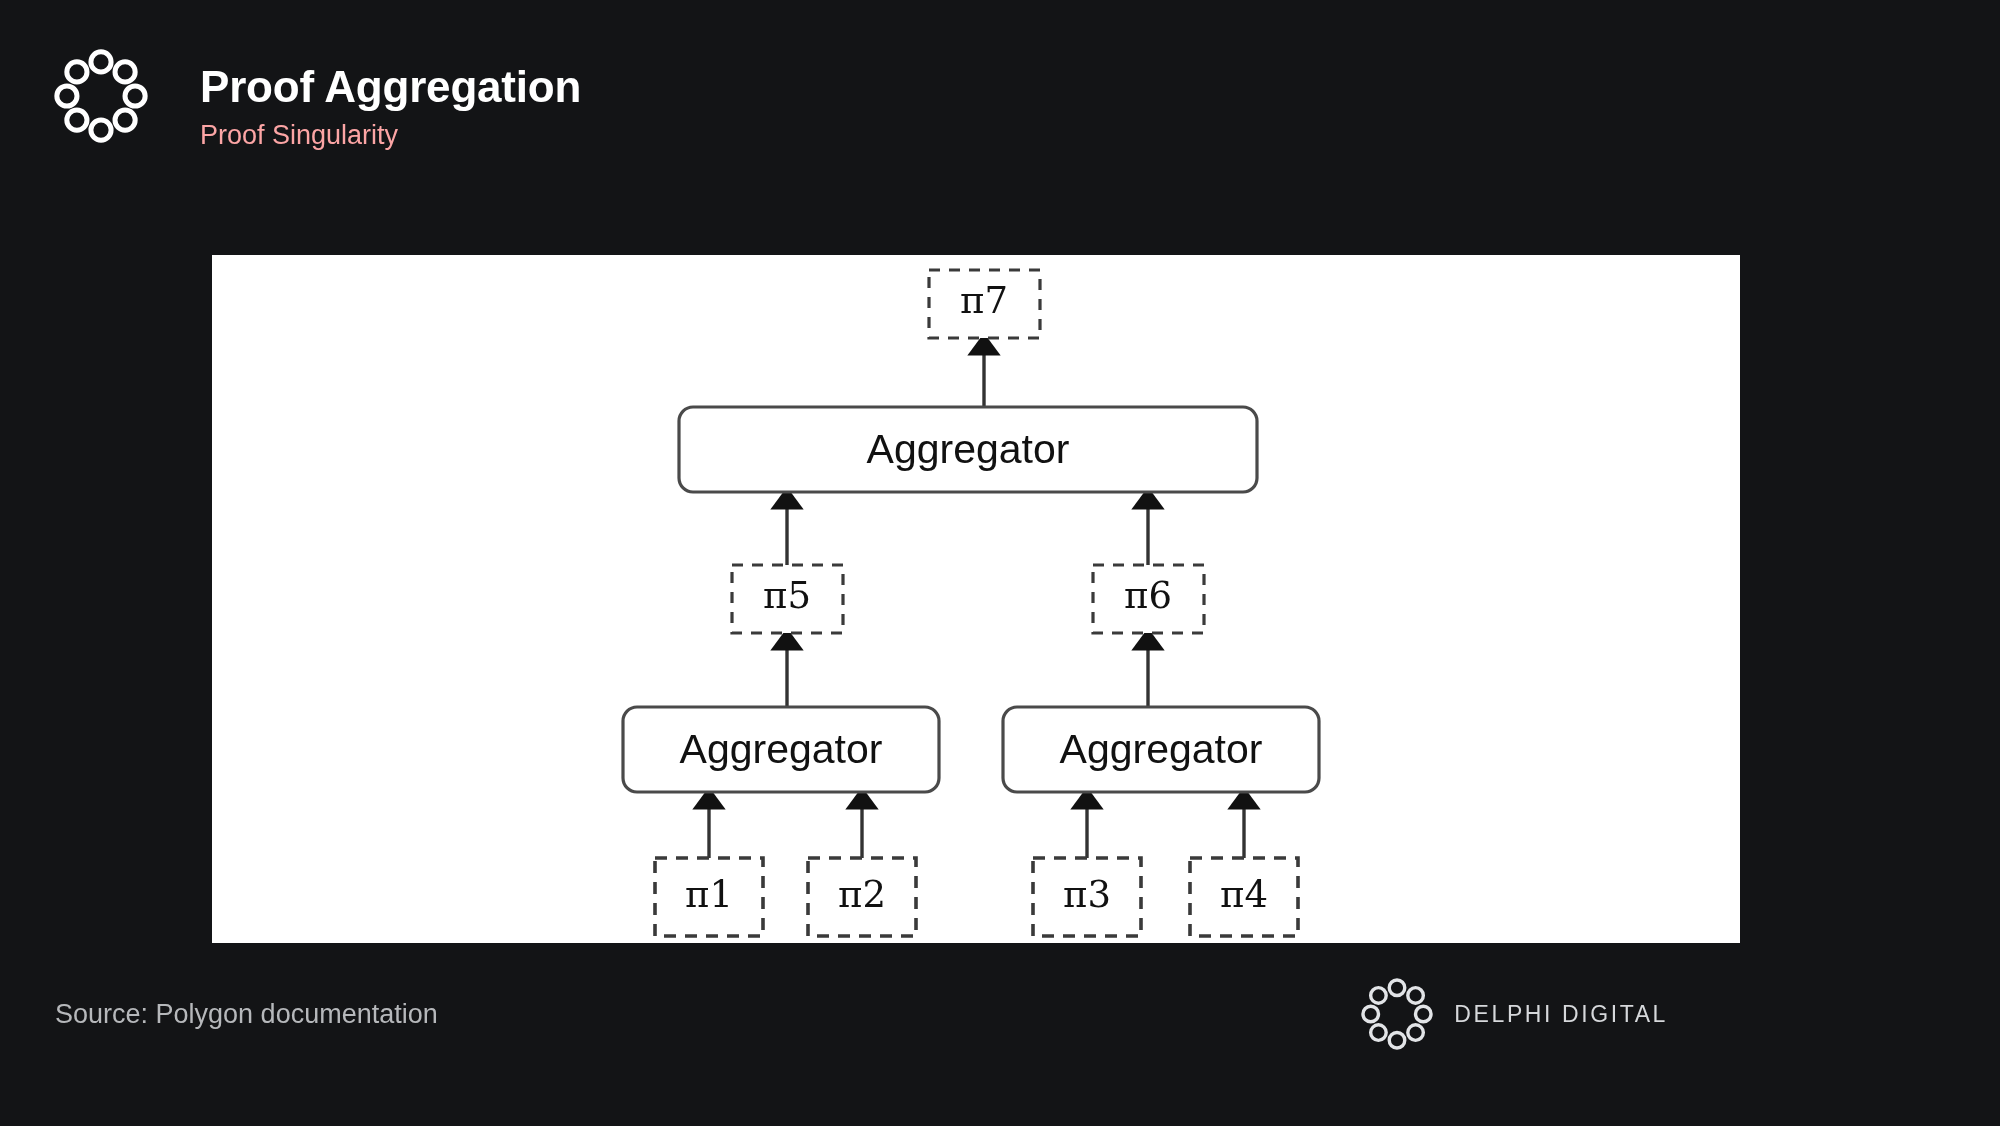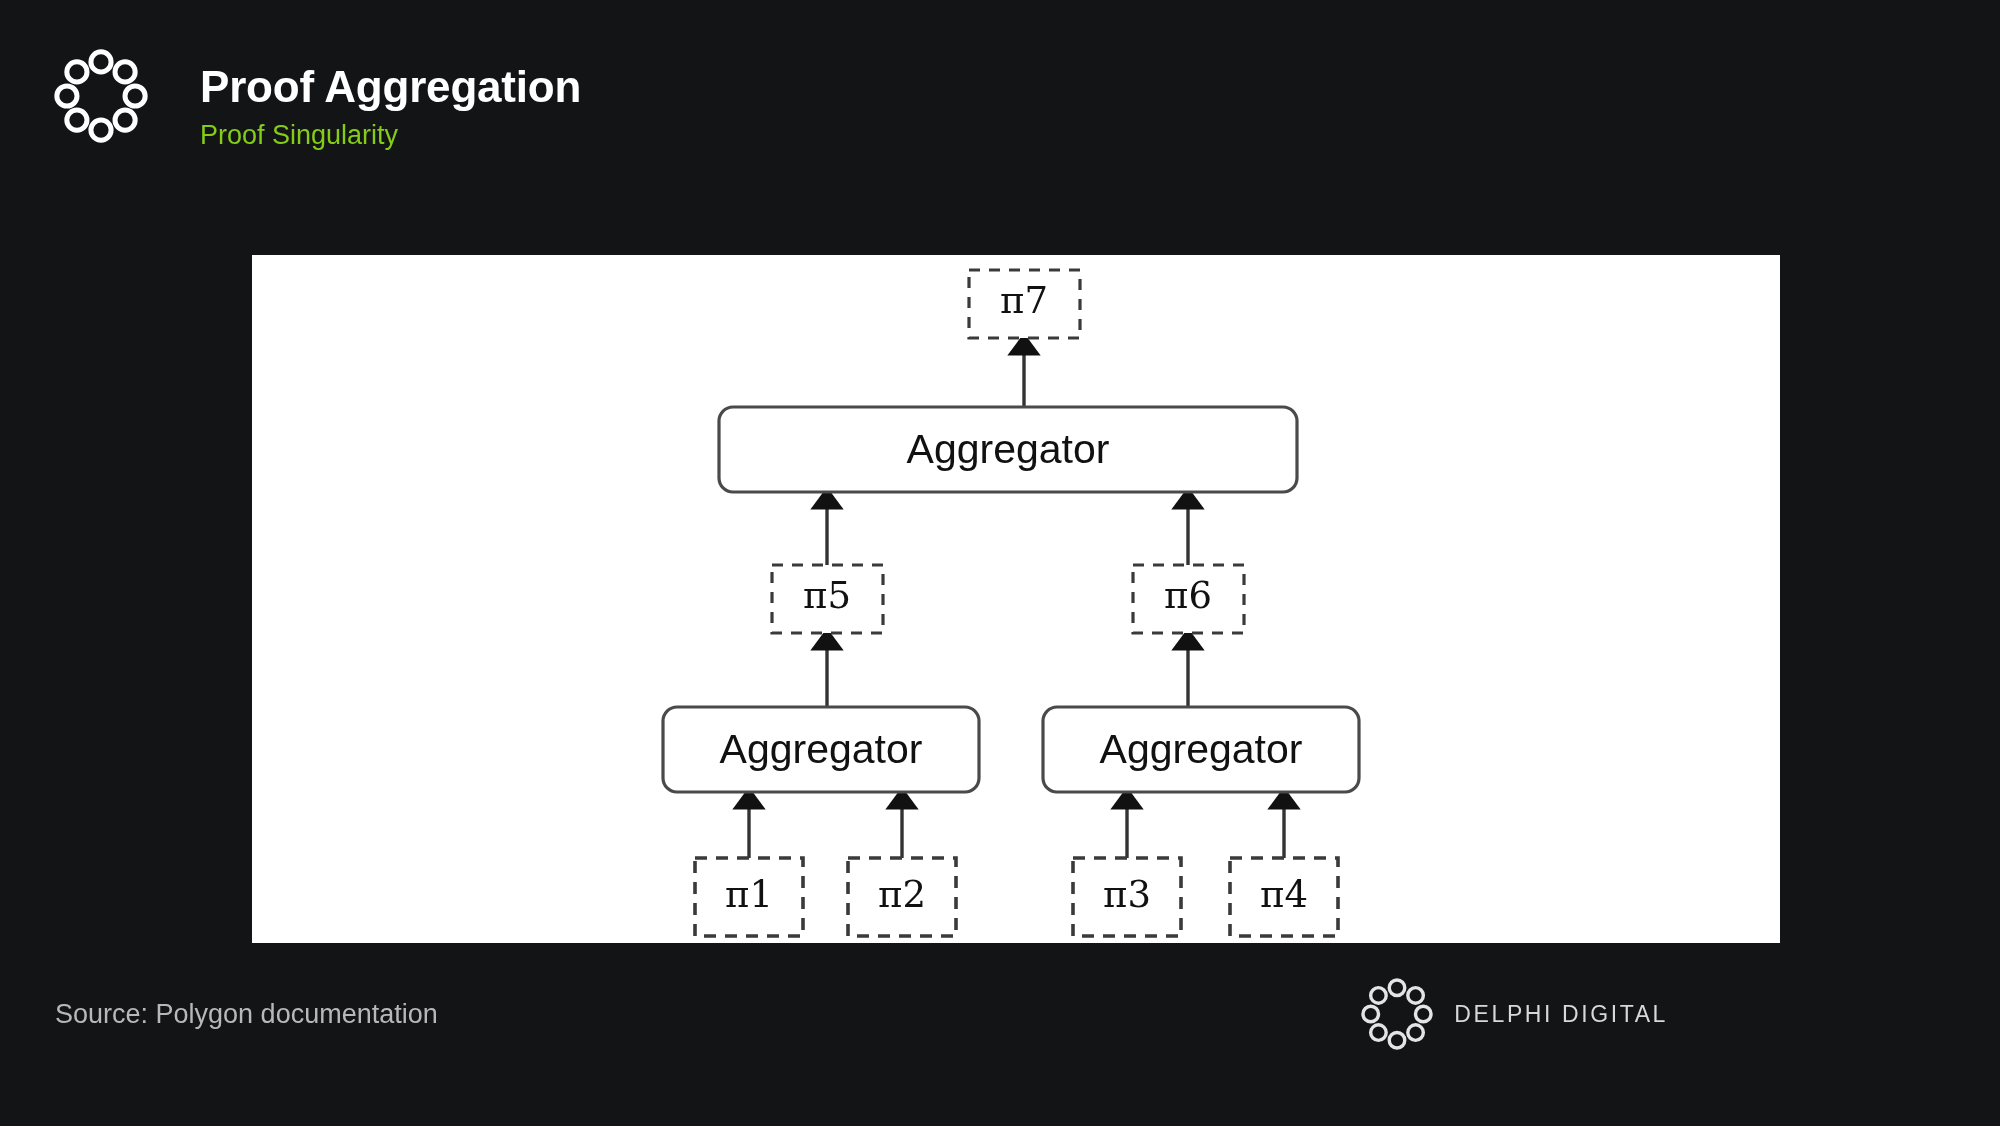--- a/index.html
+++ b/index.html
@@ -12,30 +12,29 @@
   }
   
   #header{position:absolute;left:0;top:0;width:1760px;height:255px;}
   #brand-logo{position:absolute;left:50px;top:48px;width:102px;height:96px;}
   #header-text{position:absolute;left:200px;top:62px;}
   #page-title{
     font-size:44px;font-weight:700;color:#ffffff;
     letter-spacing:-0.2px;line-height:1.12;margin:0;
   }
   #page-subtitle{
-    font-size:27px;font-weight:400;color:#84cc16;
+    font-size:27px;font-weight:400;color:#fca5a5;
     margin:10px 0 0 0;line-height:1.1;
   }
   
   #diagram-panel{
     position:absolute;left:212px;top:255px;
     width:1528px;height:688px;
     background:#ffffff;
     overflow:hidden;
-    margin-left:40px;
   }
   #diagram-svg{position:absolute;left:0;top:0;}
   
   #footer{position:absolute;left:0;top:943px;width:1724px;height:183px;}
   #source-note{
     position:absolute;left:55px;top:56px;
     font-size:27px;color:#b6b8bb;white-space:nowrap;
   }
   #delphi-mark{
     position:absolute;right:56px;top:34px;

